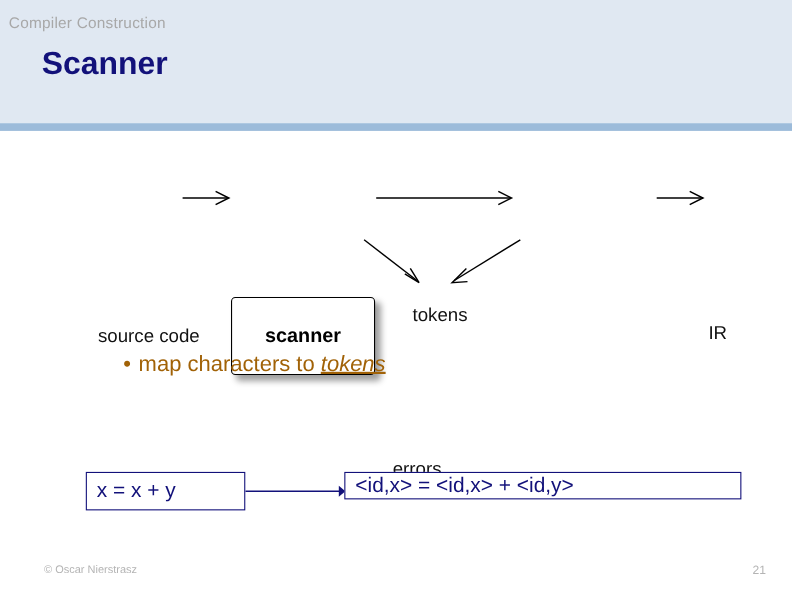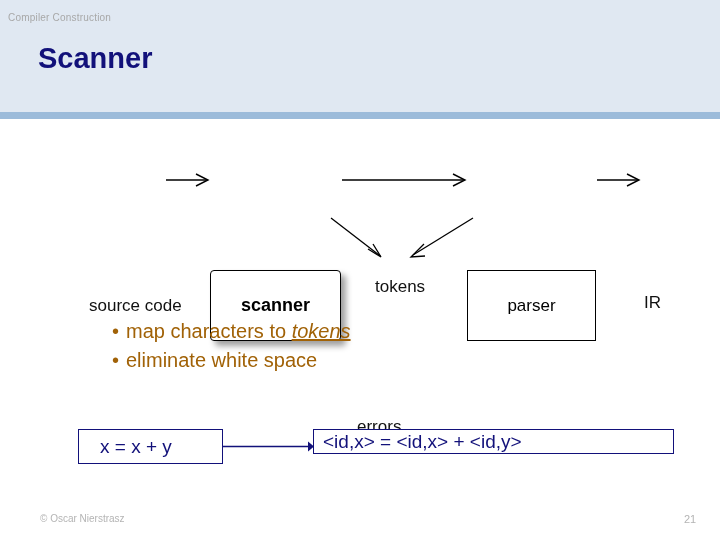--- a/index.html
+++ b/index.html
@@ -20,21 +20,21 @@
     position: absolute;
     left: 0; top: 0;
     width: 720px;
     height: 112px;
     background: #e0e8f2;
   }
   .header-kicker {
     position: absolute;
     left: 8px;
     top: 12px;
-    font-size: 10px;
+    font-size: 14px;
     color: #a8a8a8;
     letter-spacing: 0.2px;
     white-space: nowrap;
   }
   .header-title {
     position: absolute;
     left: 38px;
     top: 42px;
     font-size: 29px;
     font-weight: bold;
@@ -143,21 +143,21 @@
     color: #12117a;
     font-size: 19px;
     display: flex;
     align-items: center;
   }
   .ex-left {
     left: 78px;
     top: 429px;
     width: 145px;
     height: 35px;
-    padding-left: 21px;
+    padding-left: 9px;
   }
   .ex-right {
     left: 313px;
     top: 429px;
     width: 361px;
     height: 25px;
     padding-left: 9px;
   }
   .ex-arrow {
     position: absolute;
@@ -214,31 +214,25 @@
   </svg>
 
   <div class="dg-label src">source code</div>
   <div class="dg-label toks">tokens</div>
   <div class="dg-label ir">IR</div>
   <div class="dg-label errs">errors</div>
 
   <div class="box-scanner">
     <div class="lbl">scanner</div>
   </div>
-  <div class="box-parser">
-    <div class="lbl">parser</div>
-  </div>
 </div>
 
 <div class="bullets">
   <div class="bullet">
     <span class="dot">•</span><span>map characters to </span><em>tokens</em>
-  </div>
-  <div class="bullet">
-    <span class="dot">•</span><span>eliminate white space</span>
   </div>
 </div>
 
 <div class="ex-box ex-left">x = x + y</div>
 <svg class="ex-arrow" viewBox="0 0 91 35">
   <line x1="0" y1="17.5" x2="86" y2="17.5" stroke="#12117a" stroke-width="1.4"></line>
   <polygon points="85,12.5 91,17.5 85,22.5" fill="#12117a"></polygon>
 </svg>
 <div class="ex-box ex-right">&lt;id,x&gt; = &lt;id,x&gt; + &lt;id,y&gt;</div>
 

